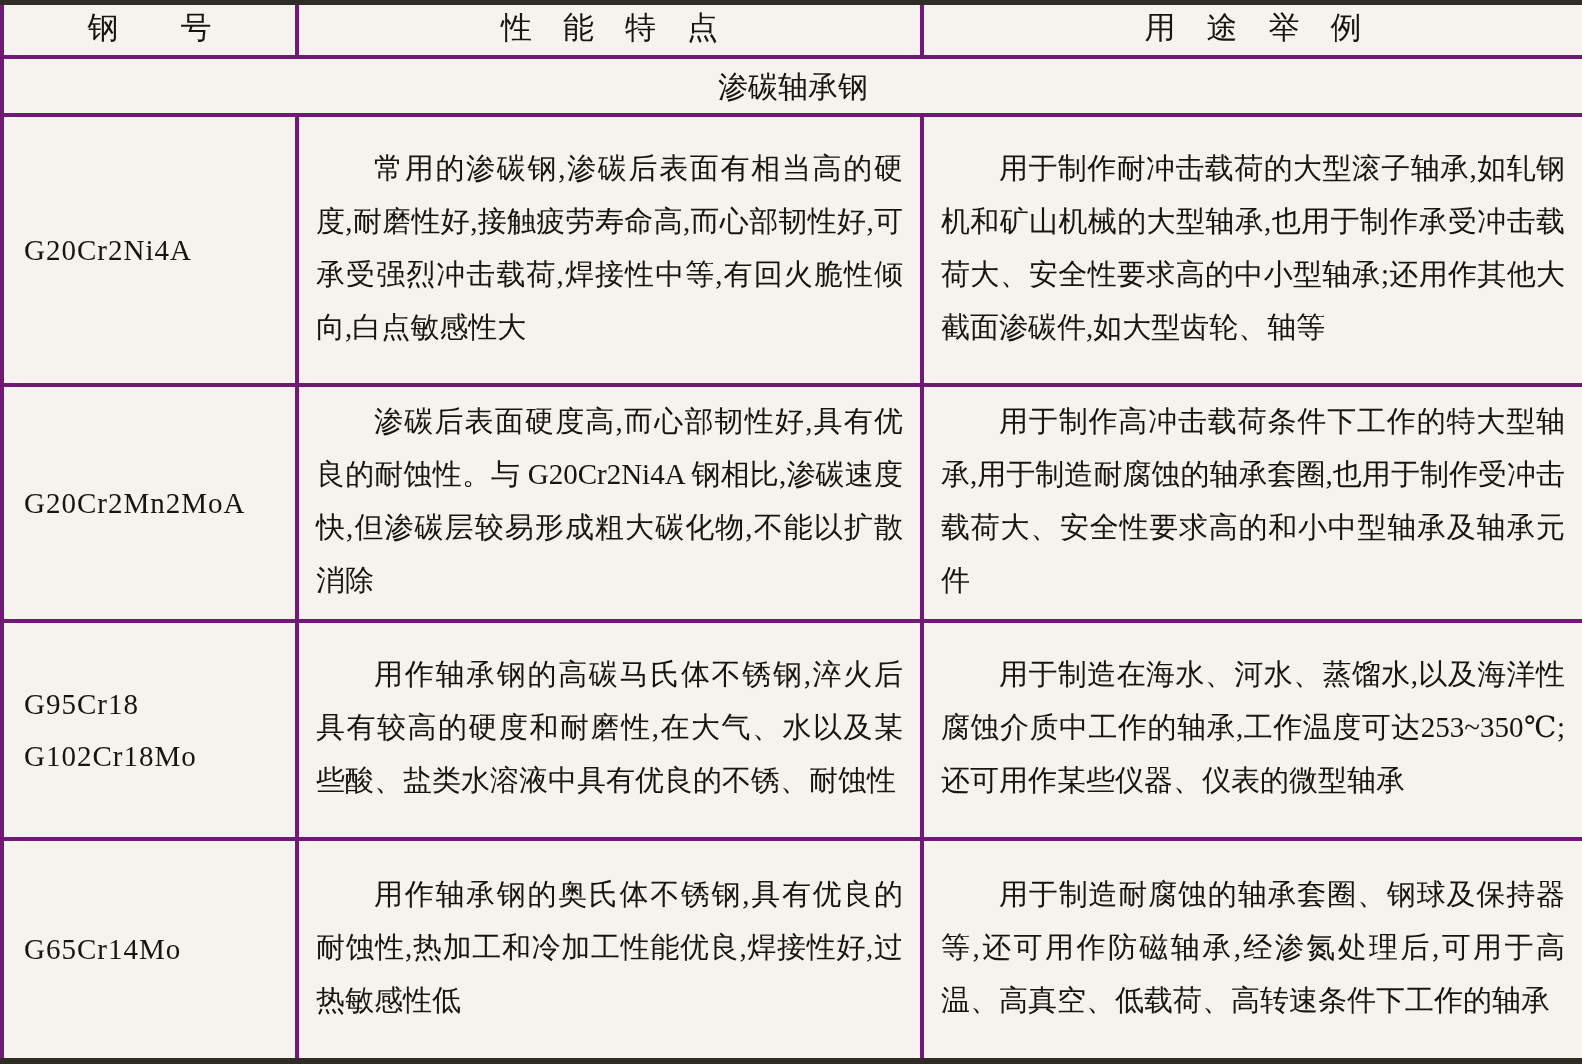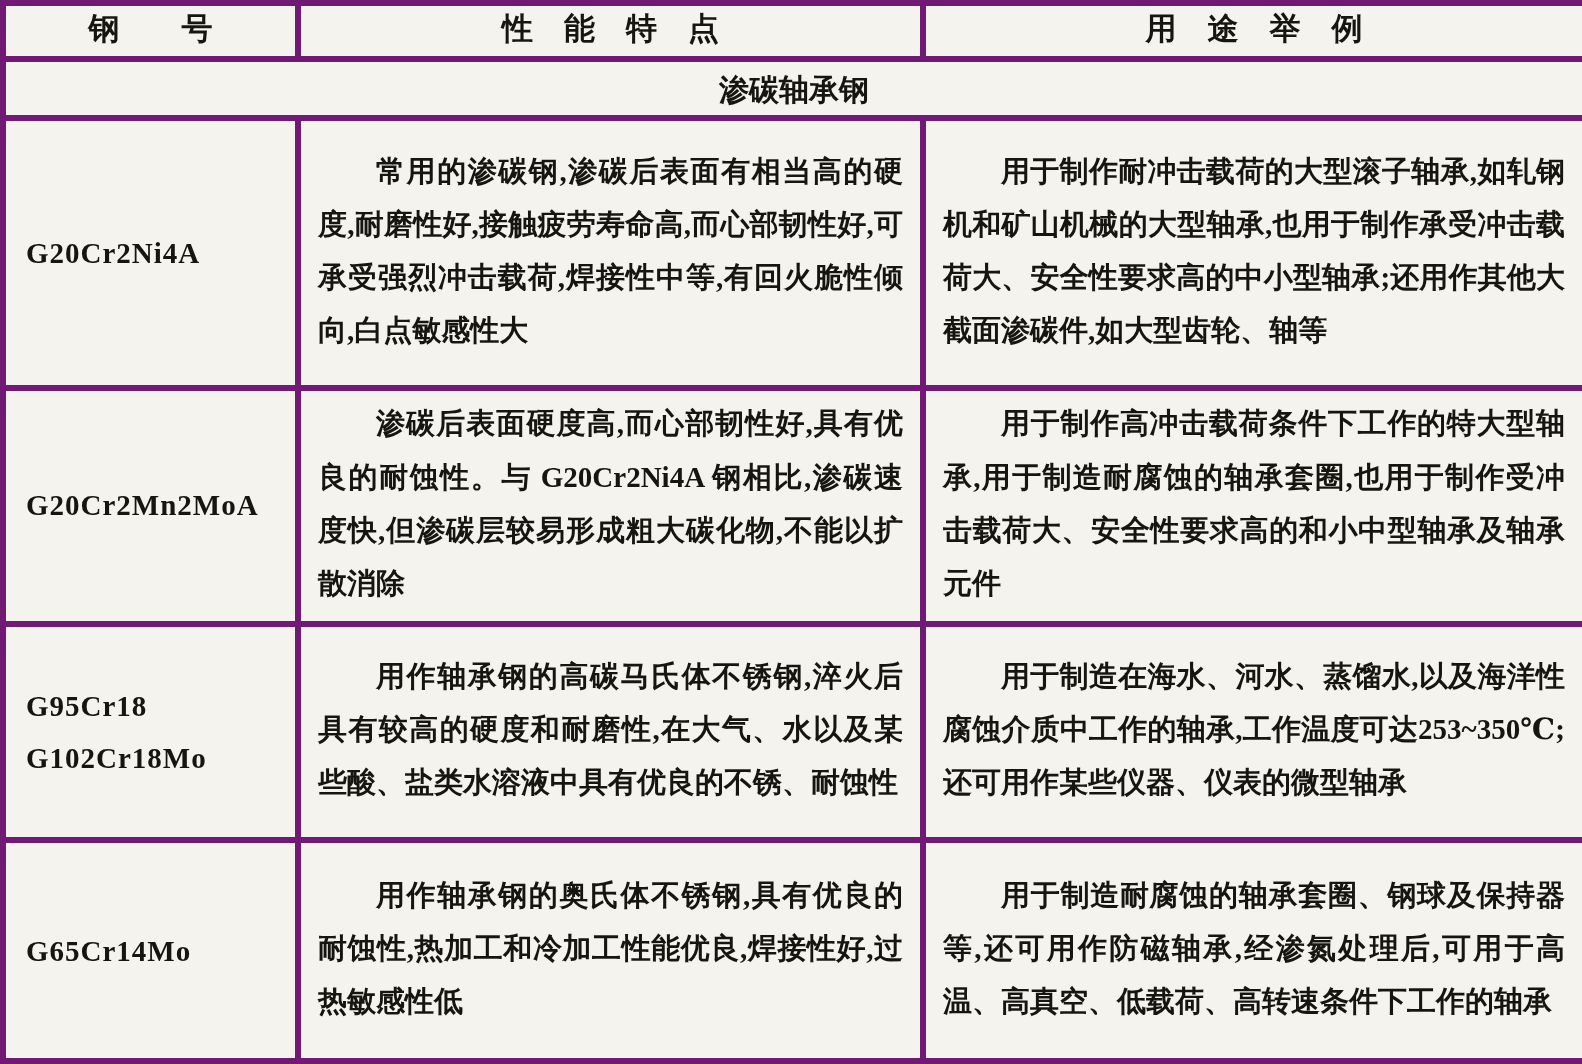--- a/index.html
+++ b/index.html
@@ -22,23 +22,23 @@
     background: #f4f3ee;
     border-top: 5px solid #2e2c24;
     border-bottom: 6px solid #2e2c24;
     border-left: 2px solid #2e2c24;
     border-right: 2px solid #2e2c24;
   }
   col.c1 { width: 295px; }
   col.c2 { width: 625px; }
   col.c3 { width: 662px; }
   td, th {
-    border: 6px solid #701a75;
+    border: 4px solid #701a75;
     vertical-align: middle;
-    font-weight: bold;
+    font-weight: normal;
   }
   tr.head-row { height: 48px; }
   tr.head-row th {
     font-size: 31px;
     text-align: center;
     padding: 2px 0 6px 0;
   }
   tr.section-row { height: 50px; }
   tr.section-row td {
     text-align: center;

